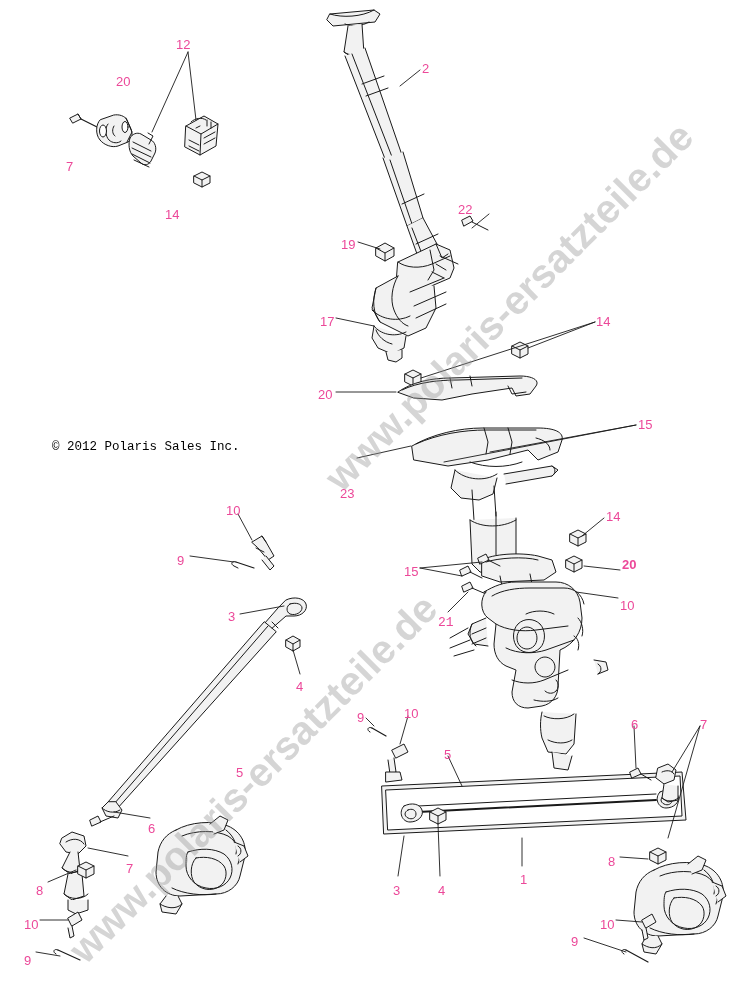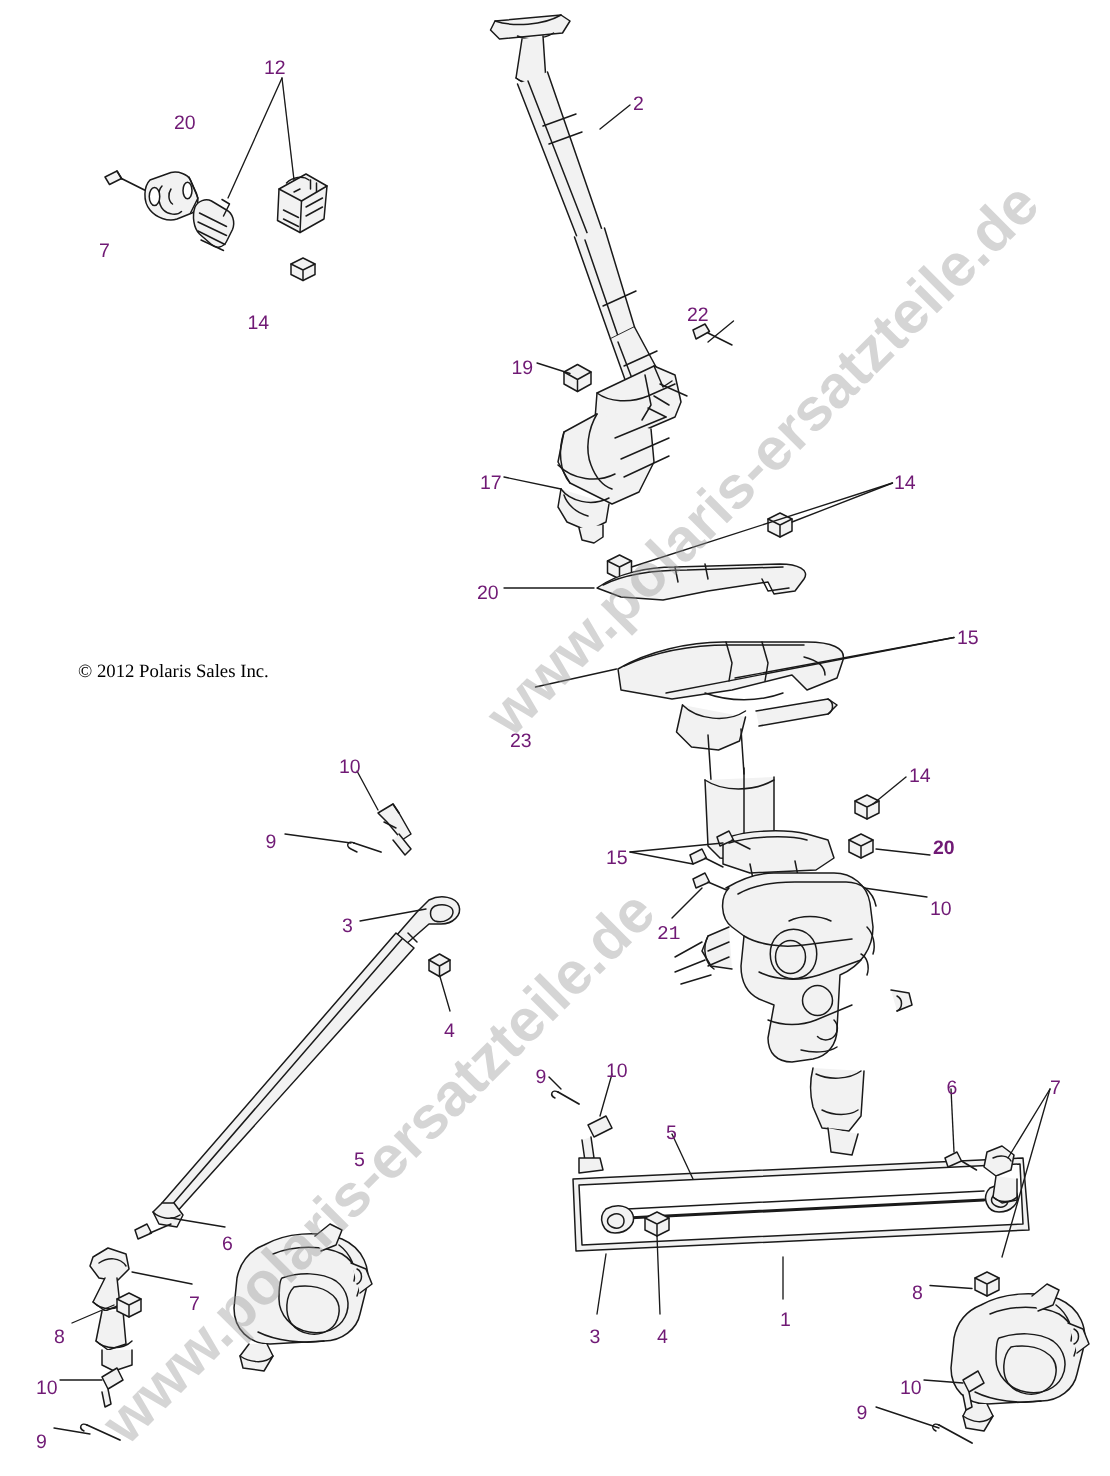--- a/index.html
+++ b/index.html
@@ -19,29 +19,29 @@
     position: absolute;
     left: 0;
     top: 0;
     width: 740px;
     height: 984px;
   }
   .callout {
     position: absolute;
     font-family: "Liberation Sans", sans-serif;
     font-size: 13px;
-    color: #701a75;
+    color: #ec4899;
     line-height: 1;
     white-space: nowrap;
   }
   #copyright {
     position: absolute;
     left: 52px;
     top: 440px;
-    font-family: Liberation Serif, serif;
+    font-family: Liberation Mono, monospace;
     font-size: 12.5px;
     color: #000000;
     white-space: nowrap;
   }
   #watermark {
     position: absolute;
     left: 0;
     top: 0;
     width: 740px;
     height: 984px;

